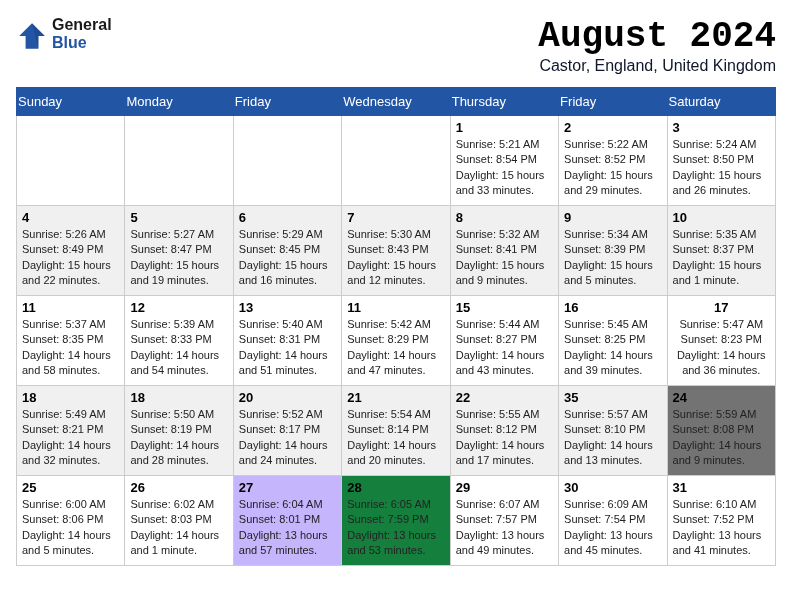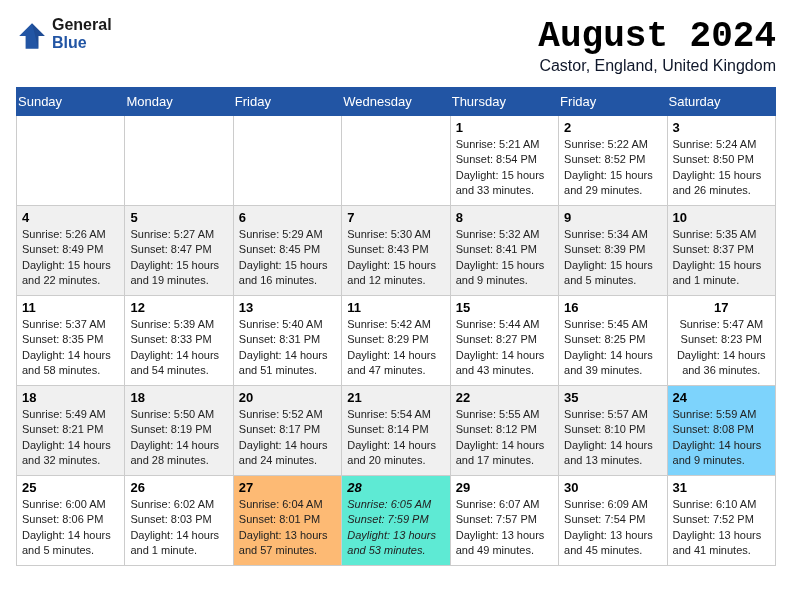--- a/index.html
+++ b/index.html
@@ -209,39 +209,39 @@
           <div class="day-info">Sunrise: 5:54 AM<br>Sunset: 8:14 PM<br>Daylight: 14 hours and 20 minutes.</div>
         </td>
         <td style="background-color: rgb(240, 240, 240); min-height: 90px; height: 90px; margin-left: 32px;">
           <span class="day-num">22</span>
           <div class="day-info">Sunrise: 5:55 AM<br>Sunset: 8:12 PM<br>Daylight: 14 hours and 17 minutes.</div>
         </td>
         <td style="background-color: rgb(240, 240, 240); min-height: 90px; height: 90px;">
           <span class="day-num">35</span>
           <div class="day-info">Sunrise: 5:57 AM<br>Sunset: 8:10 PM<br>Daylight: 14 hours and 13 minutes.</div>
         </td>
-        <td style="background-color: #7dd3fc; min-height: 90px; height: 90px; margin-left: 44px;">
+        <td style="background-color: #737373; min-height: 90px; height: 90px; margin-left: 44px;">
           <span class="day-num">24</span>
           <div class="day-info">Sunrise: 5:59 AM<br>Sunset: 8:08 PM<br>Daylight: 14 hours and 9 minutes.</div>
         </td>
       </tr>
       <tr>
         <td style="background-color: rgb(255, 255, 255); min-height: 90px; height: 90px; margin-top: 47px;">
           <span class="day-num">25</span>
           <div class="day-info">Sunrise: 6:00 AM<br>Sunset: 8:06 PM<br>Daylight: 14 hours and 5 minutes.</div>
         </td>
         <td style="background-color: rgb(255, 255, 255); min-height: 90px; height: 90px;">
           <span class="day-num">26</span>
           <div class="day-info">Sunrise: 6:02 AM<br>Sunset: 8:03 PM<br>Daylight: 14 hours and 1 minute.</div>
         </td>
-        <td style="background-color: #fdba74; min-height: 90px; height: 90px;">
+        <td style="background-color: #c4b5fd; min-height: 90px; height: 90px;">
           <span class="day-num">27</span>
           <div class="day-info">Sunrise: 6:04 AM<br>Sunset: 8:01 PM<br>Daylight: 13 hours and 57 minutes.</div>
         </td>
-        <td style="background-color: #5eead4; min-height: 90px; height: 90px; font-style: italic;">
+        <td style="background-color: #15803d; min-height: 90px; height: 90px;">
           <span class="day-num">28</span>
           <div class="day-info">Sunrise: 6:05 AM<br>Sunset: 7:59 PM<br>Daylight: 13 hours and 53 minutes.</div>
         </td>
         <td style="background-color: rgb(255, 255, 255); min-height: 90px; height: 90px;">
           <span class="day-num">29</span>
           <div class="day-info">Sunrise: 6:07 AM<br>Sunset: 7:57 PM<br>Daylight: 13 hours and 49 minutes.</div>
         </td>
         <td style="background-color: rgb(255, 255, 255); min-height: 90px; height: 90px;">
           <span class="day-num">30</span>
           <div class="day-info">Sunrise: 6:09 AM<br>Sunset: 7:54 PM<br>Daylight: 13 hours and 45 minutes.</div>

